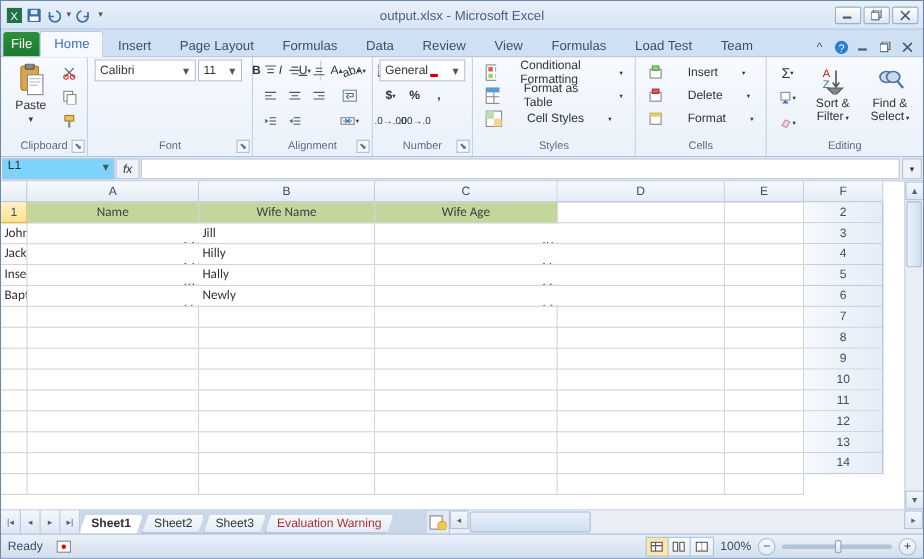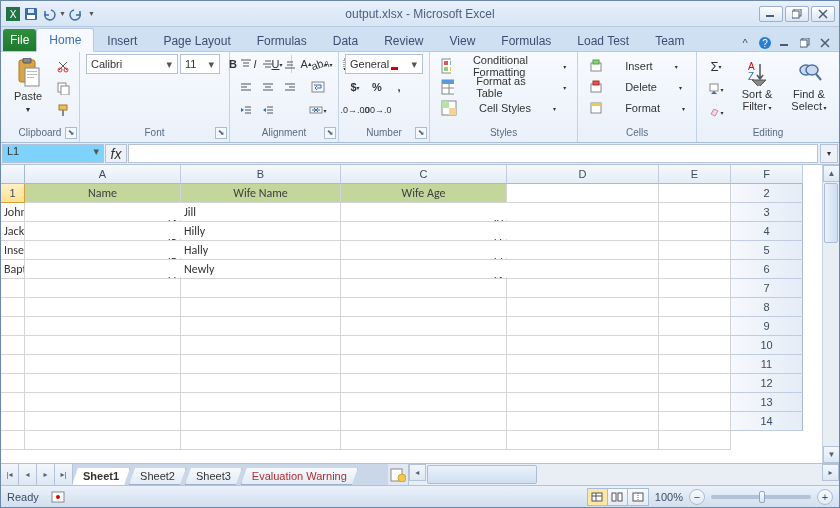--- a/index.html
+++ b/index.html
@@ -44,21 +44,21 @@
   .row{display:flex;gap:2px;align-items:center;}
   .smallbtn{width:20px;height:20px;display:flex;align-items:center;justify-content:center;cursor:pointer;border:1px solid transparent;border-radius:2px;}
   .combo{height:20px;border:1px solid #b1c2d8;background:#fff;display:flex;align-items:center;padding:0 2px 0 4px;font-size:11px;}
   .combo .arr{margin-left:auto;padding:0 3px;color:#555;}
   .menubtn{height:20px;display:flex;align-items:center;gap:22px;padding:0 4px;cursor:pointer;border:1px solid transparent;border-radius:2px;font-size:11px;}
 
   
   .fbar{height:22px;background:#e9eef6;border-bottom:1px solid #b3c2d6;display:flex;align-items:stretch;}
   .namebox{width:102px;border:1px solid #b3c2d6;background:#7dd3fc;display:flex;padding:0 4px;margin:1px;font-size:11px;}
   .namebox .arr{margin-left:auto;color:#555;}
-  .fxbtn{width:22px;display:flex;align-items:center;justify-content:center;border:1px solid #b3c2d6;margin:1px 0;background:#eef2f8;font-style:italic;font-size:14px;}
+  .fxbtn{width:22px;display:flex;align-items:center;justify-content:center;border:1px solid #b3c2d6;margin:1px 0;background:#eef2f8;font-style:italic;font-size:11px;}
   .finp{flex:1;border:1px solid #b3c2d6;background:#fff;margin:1px;display:flex;align-items:center;padding:0 4px;}
   .fexp{width:18px;border:1px solid #b3c2d6;margin:1px;background:#eef2f8;display:flex;align-items:center;justify-content:center;}
 
   
   .sheet{flex:1;display:flex;overflow:hidden;background:#fff;position:relative;}
   .grid{display:grid;grid-template-columns:24px 156px 160px 166px 152px 72px 72px;grid-auto-rows:19px;}
   .hdr{background:linear-gradient(#f6f9fd,#e4ecf6);border-right:1px solid #c0cde0;border-bottom:1px solid #a7b9d0;text-align:center;font-size:11px;color:#3b4c63;display:flex;align-items:center;justify-content:center;cursor:pointer;}
   .rhdr{background:linear-gradient(90deg,#f6f9fd,#e4ecf6);border-right:1px solid #a7b9d0;border-bottom:1px solid #c0cde0;text-align:center;font-size:11px;color:#3b4c63;display:flex;align-items:center;justify-content:center;cursor:pointer;}
   .rhdr.first{background:linear-gradient(#fff1c6,#ffe28d);border-bottom:1px solid #d9a13b;border-right:1px solid #d9a13b;}
   .cell{border-right:1px solid var(--grid-border);border-bottom:1px solid var(--grid-border);padding:0 3px;display:flex;align-items:center;font-size:12px;font-family:Calibri,sans-serif;overflow:hidden;white-space:nowrap;}

